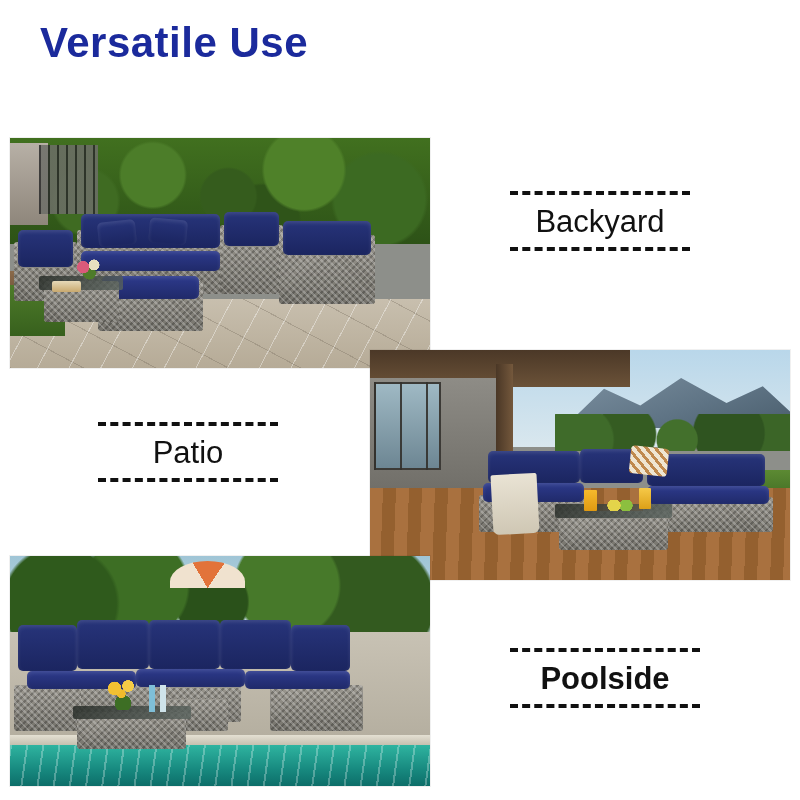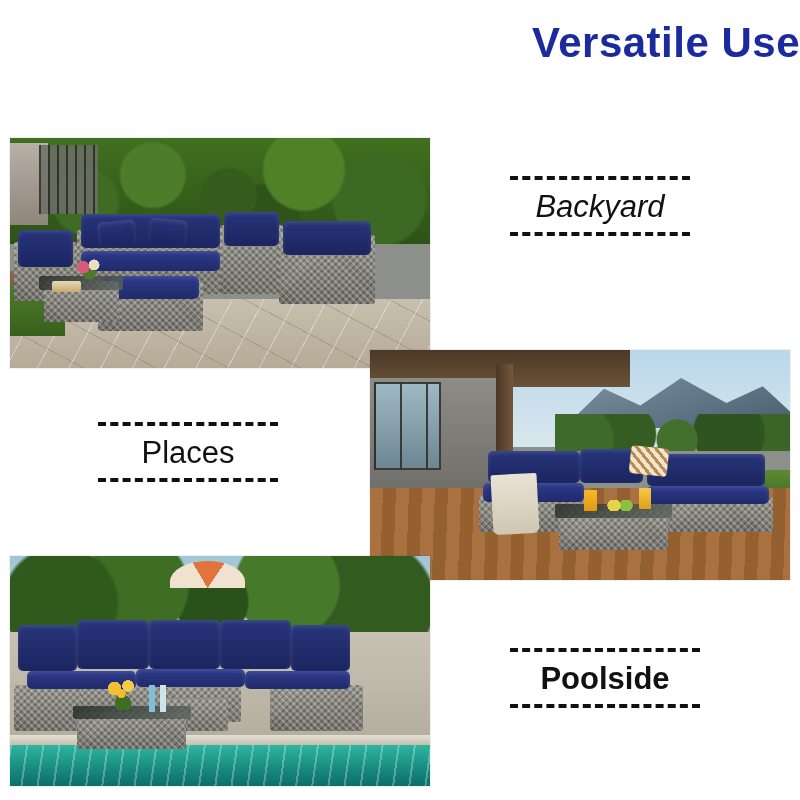--- a/index.html
+++ b/index.html
@@ -14,21 +14,22 @@
     position: relative;
     width: 800px; height: 800px;
     background: #ffffff;
   }
 
   
   .header {
     position: absolute;
     left: 0; top: 0;
     width: 800px;
-    text-align: right;
+    text-align: left;
+    padding-left: 40px;
   }
   .title {
     margin: 0;
     padding-top: 20px;
     font-size: 42px;
     font-weight: bold;
     color: #1b2a9c;
     letter-spacing: 0.5px;
     line-height: 1.1;
   }
@@ -344,21 +345,21 @@
     <div class="cushion light ottoC"></div>
 
     <div class="wicker table"></div>
     <div class="glass tableTop"></div>
     <div class="food"></div>
     <div class="flowers"></div>
 
     <span style="position:absolute;width:1px;height:1px;overflow:hidden;clip:rect(0 0 0 0);">Navy blue cushioned gray wicker patio sectional set with coffee table on a stone paver patio beside a tall green hedge</span>
   </div>
 
-  <div class="label-block" style="left:500px; top:176px; width:200px;font-style:italic;">
+  <div class="label-block" style="left:500px; top:191px; width:200px;">
     <div class="dash-rule" style="width:180px;"></div>
     <div class="label-text">Backyard</div>
     <div class="dash-rule" style="width:180px;"></div>
   </div>
 
   <div class="photo p2 divider-shadow" style="left:370px; top:350px; width:420px; height:230px;">
     <div class="skyM"></div>
     <div class="mountain"></div>
     <div class="treesFar"></div>
     <div class="roof"></div>
@@ -383,21 +384,21 @@
     <div class="glass table2Top"></div>
     <div class="drink1"></div>
     <div class="drink2"></div>
     <div class="fruit"></div>
 
     <span style="position:absolute;width:1px;height:1px;overflow:hidden;clip:rect(0 0 0 0);">Navy blue cushioned gray rattan L-shaped sectional with glass-top coffee table on a wooden deck under a covered porch with mountain view</span>
   </div>
 
   <div class="label-block" style="left:88px; top:422px; width:200px;">
     <div class="dash-rule" style="width:180px;"></div>
-    <div class="label-text">Places</div>
+    <div class="label-text">Patio</div>
     <div class="dash-rule" style="width:180px;"></div>
   </div>
 
   <div class="photo p3 divider-shadow" style="left:10px; top:556px; width:420px; height:230px;">
     <div class="skyTrees"></div>
     <div class="umbrella"></div>
     <div class="deck3"></div>
     <div class="poolEdge"></div>
     <div class="pool"></div>
     <div class="poolRip"></div>

